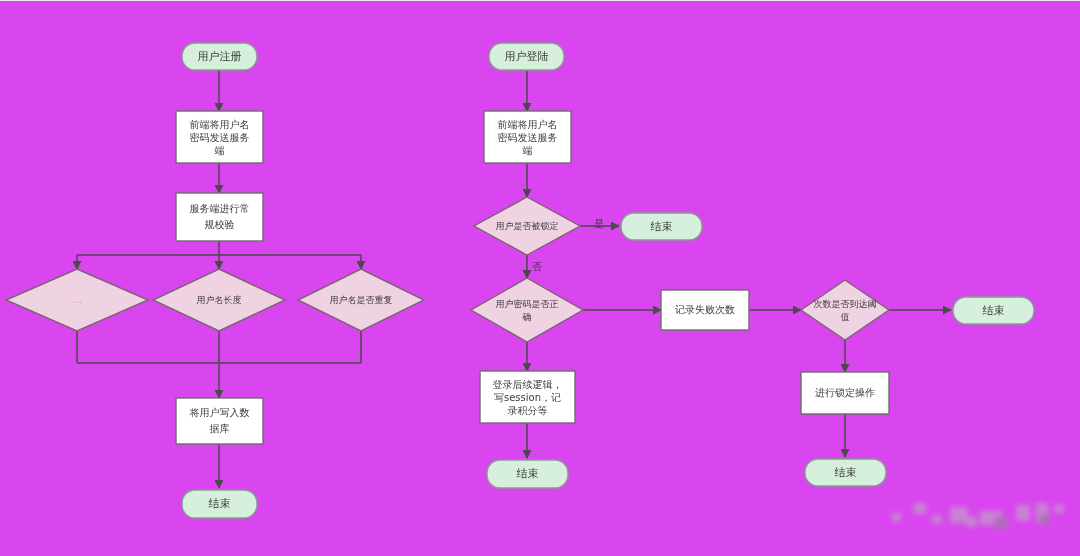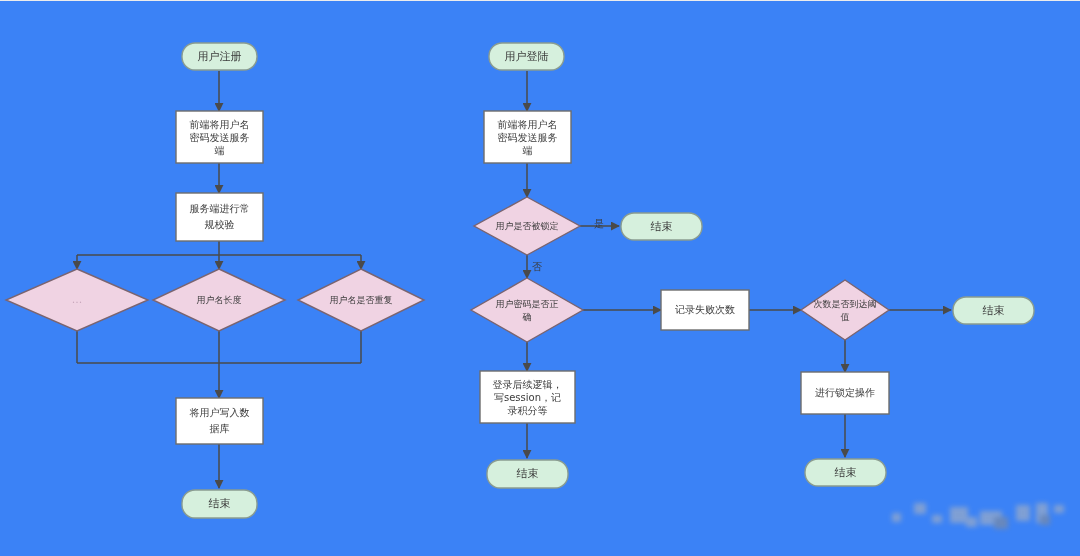--- a/index.html
+++ b/index.html
@@ -4,21 +4,21 @@
 <style>
   html, body {
     margin: 0;
     padding: 0;
     background: #ffffff;
   }
   #page {
     position: relative;
     width: 1080px;
     height: 556px;
-    background: #3b82f6;
+    background: #d946ef;
     border-top: 1px solid #ececec;
     box-sizing: border-box;
     overflow: hidden;
     font-family: "DejaVu Sans", "Liberation Sans", sans-serif;
   }
   #flow-svg {
     position: absolute;
     left: 0;
     top: 0;
     width: 1080px;

